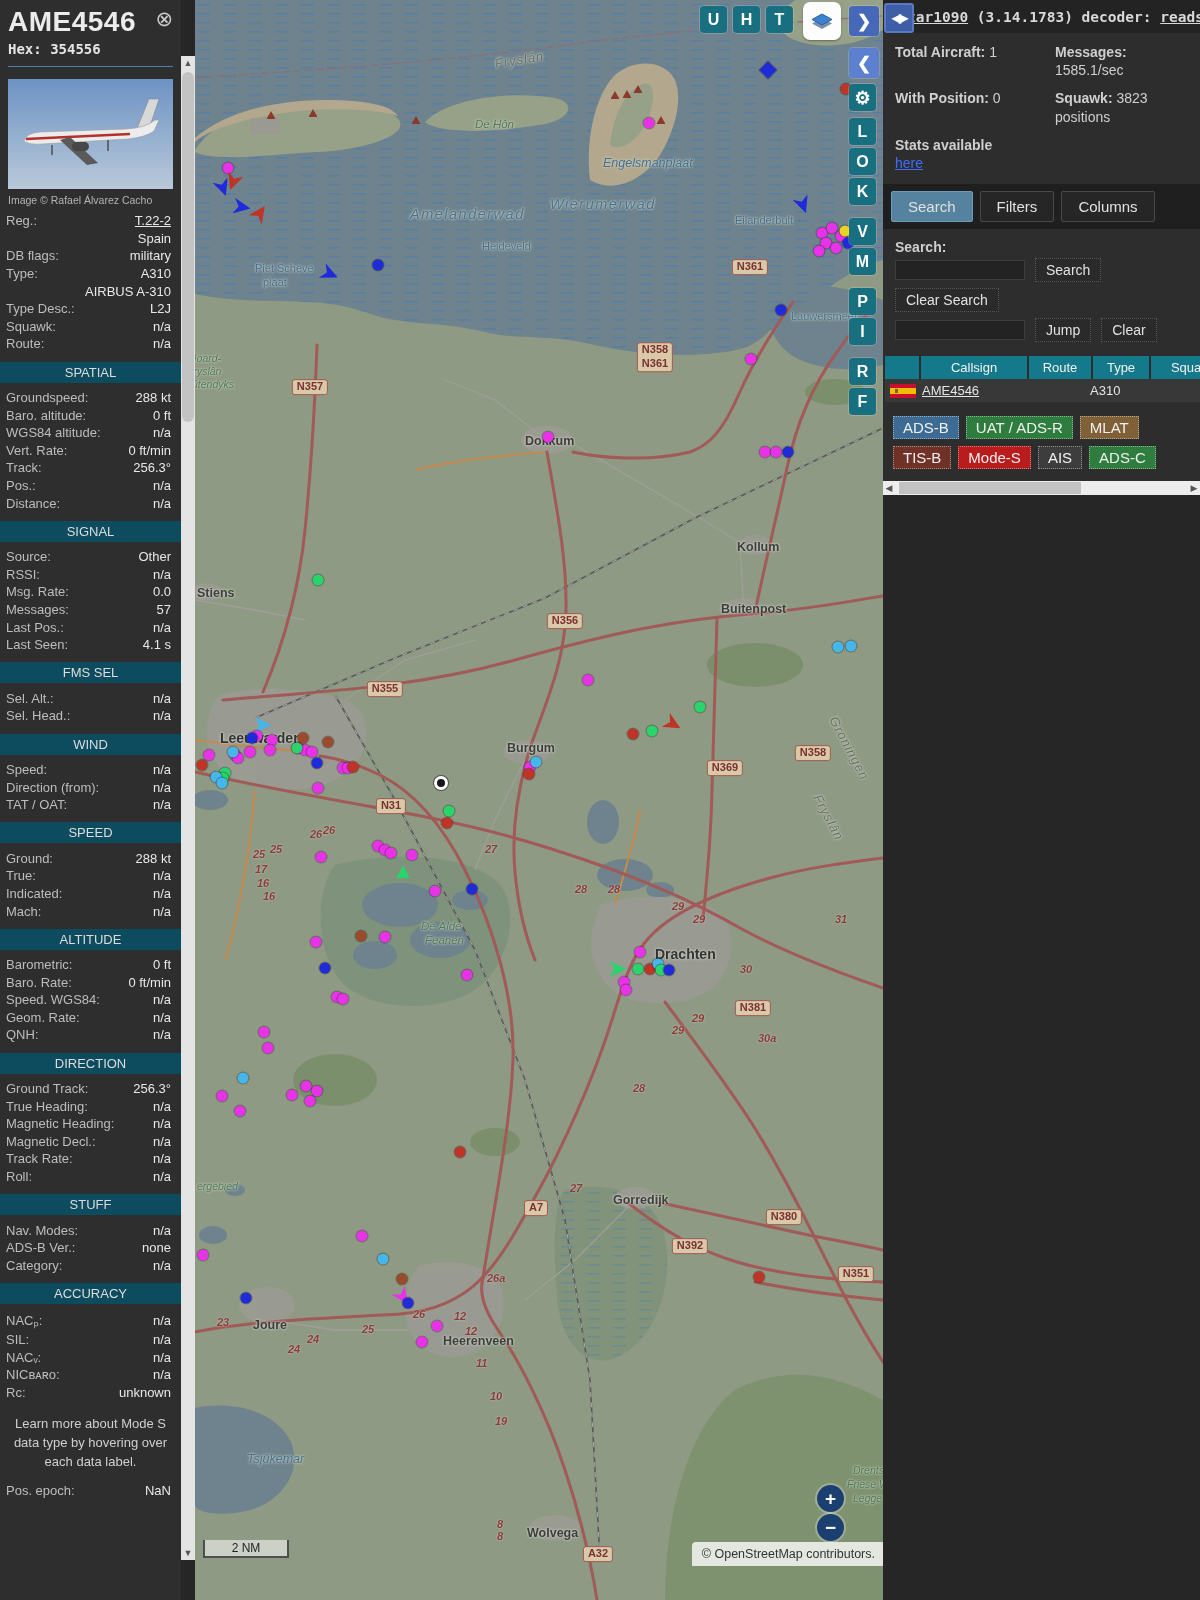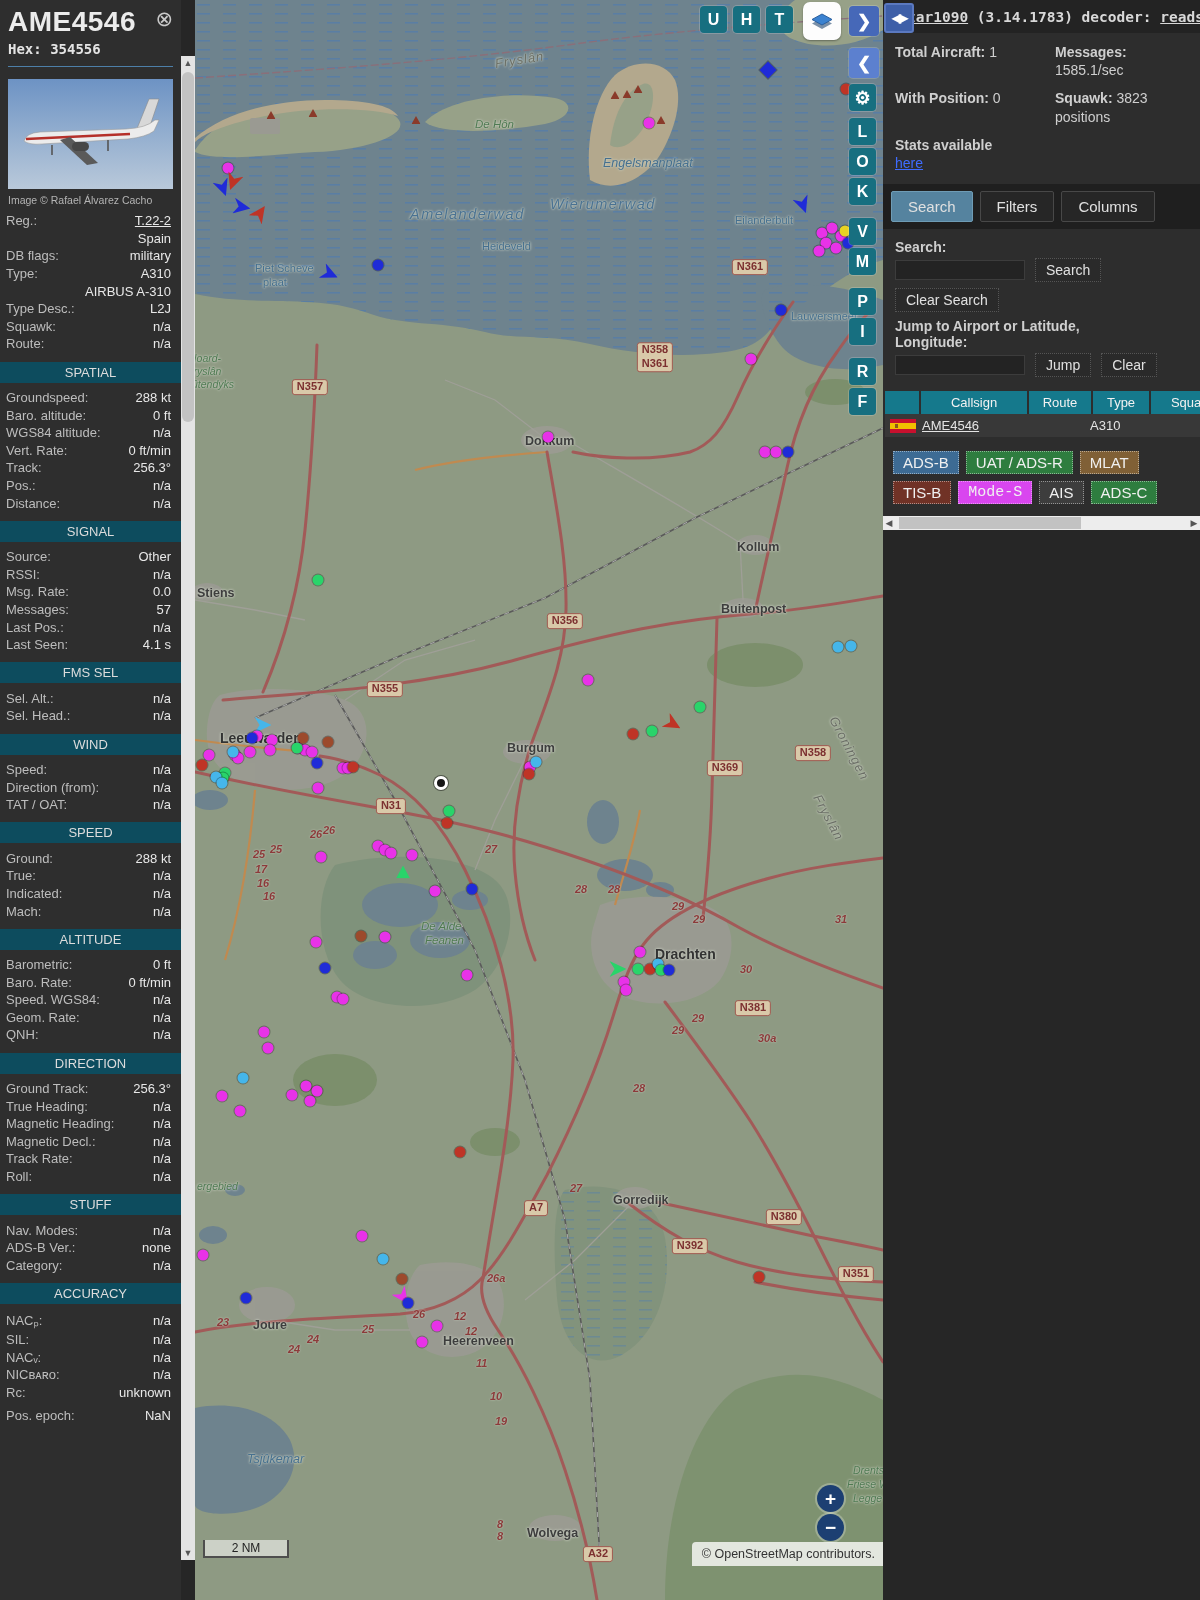--- a/index.html
+++ b/index.html
@@ -349,20 +349,21 @@
       </div>
       <div class="srow">
         <span class="lbl">NICʙᴀʀᴏ:</span>
         <span class="val">n/a</span>
       </div>
       <div class="srow">
         <span class="lbl">Rᴄ:</span>
         <span class="val">unknown</span>
       </div>
     </div>
+  <div id="sb-note">Learn more about Mode S data type by hovering over each data label.</div>
   <div class="srow" id="pos-epoch">
     <span class="lbl">Pos. epoch:</span>
     <span class="val">NaN</span>
   </div>
 </div>
 <div id="sb-scroll">
   <div class="arr" style="top:0">▲</div>
   <div class="thumb"></div>
   <div class="arr" style="top:1490px">▼</div>
 </div>
@@ -746,21 +747,20 @@
       </div>
     <div id="search-area">
       <div class="blbl">Search:</div>
       <div class="frow">
         <input class="tinput" value="" style="">
         <button class="pbtn">Search</button>
       </div>
       <div class="frow">
         <button class="pbtn">Clear Search</button>
       </div>
-      <div class="blbl" style="max-width:250px">Jump to Airport or Latitude, Longitude:</div>
       <div class="frow">
         <input class="tinput" value="" style="">
         <button class="pbtn">Jump</button>
         <button class="pbtn">Clear</button>
       </div>
     </div>
     <div id="actable">
       <div id="thead">
           <div class="th"></div>
           <div class="th">Callsign</div>
@@ -779,21 +779,21 @@
         <div class="td">A310</div>
         <div class="td"></div>
 
       </div>
     </div>
     <div id="chips">
         <div class="chip" style="background: rgb(61, 107, 148);">ADS-B</div>
         <div class="chip" style="background: rgb(46, 125, 63);">UAT / ADS-R</div>
         <div class="chip" style="background: rgb(128, 96, 54);">MLAT</div>
         <div class="chip" style="background: rgb(112, 50, 38);">TIS-B</div>
-        <div class="chip" style="background: #d946ef; font-family: Liberation Mono, monospace;">Mode-S</div>
+        <div class="chip" style="background: #b91c1c;">Mode-S</div>
         <div class="chip" style="background: rgb(61, 61, 61);">AIS</div>
         <div class="chip" style="background: rgb(46, 125, 63);">ADS-C</div>
       </div>
     <div id="hscroll">
       <div class="arr" style="left:0">◀</div>
       <div class="thumb"></div>
       <div class="arr" style="right:0">▶</div>
     </div>
   </div>
 </div>

